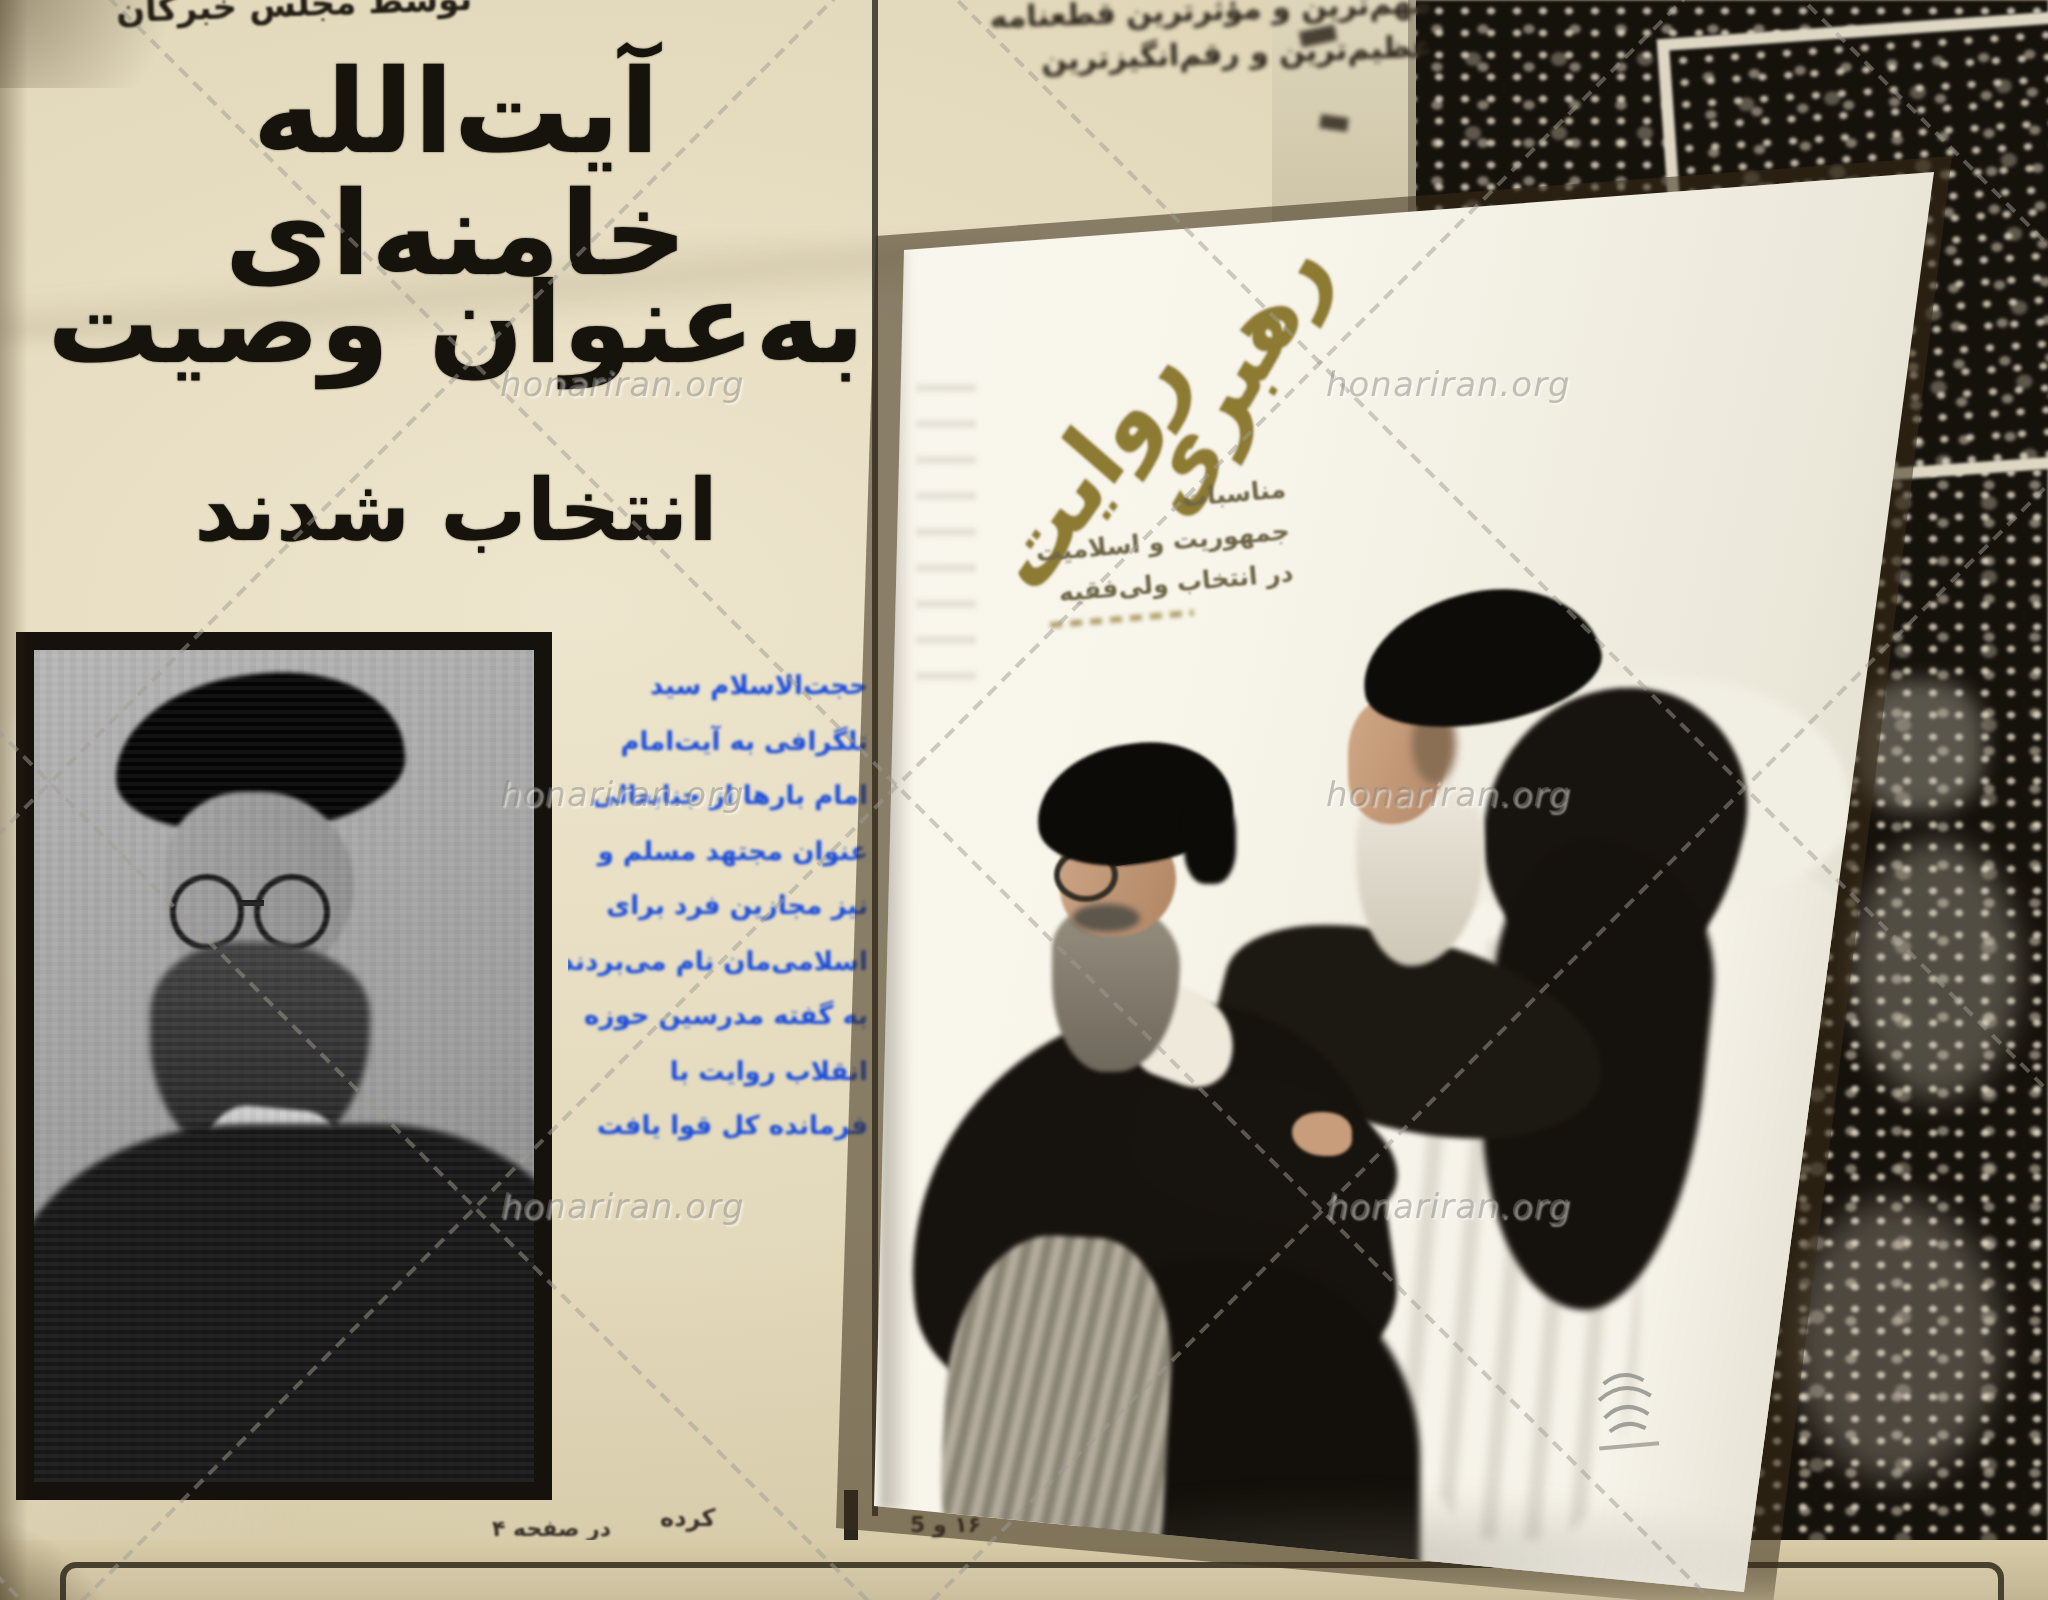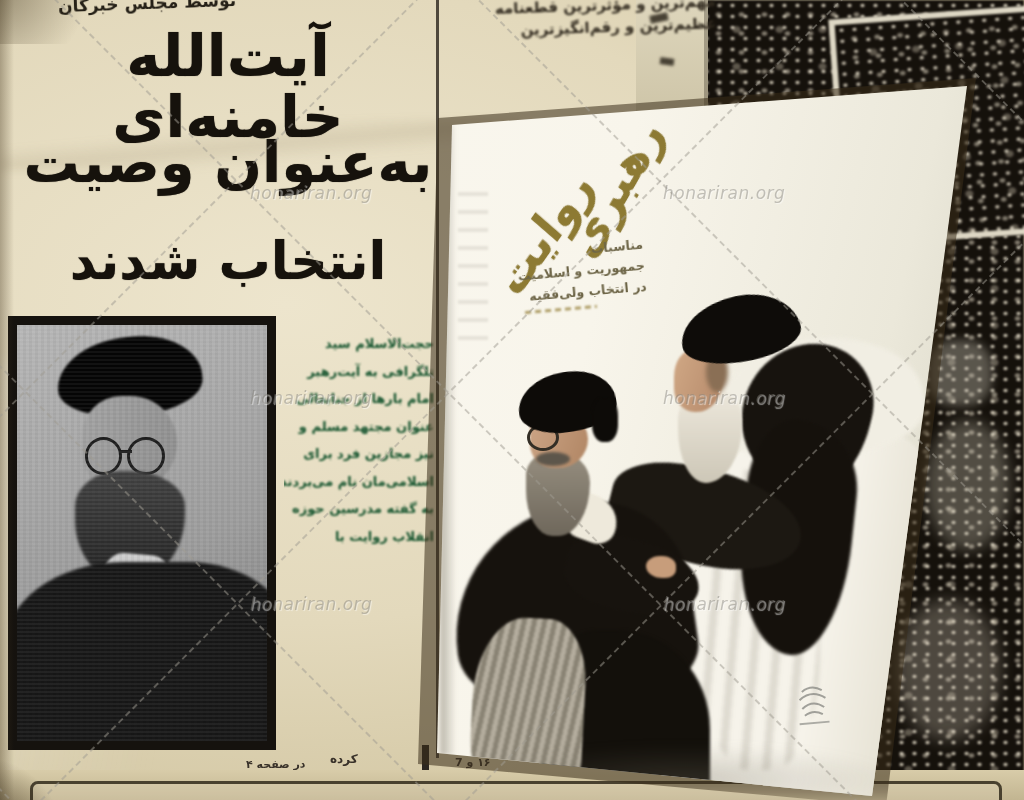--- a/index.html
+++ b/index.html
@@ -19,21 +19,21 @@
     background-image:radial-gradient(rgba(230,222,202,.8) 1.5px,transparent 2.6px),
                      radial-gradient(rgba(214,205,185,.55) 2px,transparent 3.6px),
                      radial-gradient(rgba(198,190,170,.4) 3px,transparent 5px);
     background-size:13px 11px,23px 19px,43px 37px;
     background-position:0 0,7px 5px,15px 11px;
     filter:blur(.8px) contrast(1.05);}
   .rtl{direction:rtl;unicode-bidi:isolate;}
   .headline{font-weight:bold;color:#16120c;text-align:center;filter:blur(.35px);
     text-shadow:0 0 1px rgba(20,16,8,.65);line-height:1.05;}
   .kicker{font-weight:bold;color:#241f16;filter:blur(.6px);}
-  .bodycol div{font-size:13px;font-weight:bold;color:#14532d;line-height:27.5px;
+  .bodycol div{font-size:13px;font-weight:bold;color:#1d4ed8;line-height:27.5px;
     text-align:right;filter:blur(.85px);white-space:nowrap;}
   .tinytxt{font-weight:bold;color:#39322a;filter:blur(.6px);white-space:nowrap;}
   .toprt div{font-size:15px;font-weight:bold;color:#30291e;line-height:22px;
     text-align:right;filter:blur(1.1px);white-space:nowrap;}
   .rule{background:#4f483c;}
   
   .photoframe{border:9px solid #15120e;background:#8f897b;}
   .photoin{left:0;top:0;right:0;bottom:0;overflow:hidden;
     background:linear-gradient(160deg,#b9b3a4 0%,#a19b8c 55%,#7e786a 100%);
     filter:grayscale(1) contrast(1.06);}
@@ -80,53 +80,54 @@
 
   <div class="abs toprt rtl noint" style="left:498px;top:-6px;width:218px;transform:rotate(-2deg);">
     <div>مهم‌ترین و مؤثرترین قطعنامه</div>
     <div>عظیم‌ترین و رقم‌انگیزترین</div>
   </div>
 
   <div class="abs kicker rtl noint" style="left:58px;top:-7px;font-size:17px;transform:rotate(-2deg);">توسط مجلس خبرگان</div>
 
   <div class="abs headline rtl noint" style="left:12px;top:26px;width:432px;font-size:58px;">آیت‌الله خامنه‌ای</div>
   <div class="abs headline rtl noint" style="left:12px;top:134px;width:432px;font-size:56px;">به‌عنوان وصیت</div>
-  <div class="abs headline rtl noint" style="left:12px;top:234px;width:432px;font-size:52px;text-align:center;">انتخاب شدند</div>
+  <div class="abs headline rtl noint" style="left:12px;top:234px;width:432px;font-size:43px;text-align:center;">انتخاب شدند</div>
 
   <div class="abs rule noint" style="left:436px;top:0;width:3px;height:758px;filter:blur(.3px);"></div>
   <div class="abs rule noint" style="left:422px;top:745px;width:7px;height:33px;background:#2b2620;"></div>
 
   <div class="abs photoframe noint" style="left:8px;top:316px;width:268px;height:434px;">
     <div class="abs photoin noint">
       <div class="abs noint" style="left:16%;top:3%;width:58%;height:19%;background:#0e0c0a;border-radius:52% 48% 46% 54%/62% 58% 40% 42%;transform:rotate(-6deg);filter:blur(1px);"></div>
       <div class="abs noint" style="left:26%;top:17%;width:38%;height:23%;background:linear-gradient(110deg,#aaa190,#968c7a);border-radius:46% 54% 56% 44%;filter:blur(1px);"></div>
       <div class="abs noint" style="left:27%;top:27%;width:15%;height:9%;border:3px solid #262219;border-radius:50%;filter:blur(.5px);"></div>
       <div class="abs noint" style="left:44%;top:27%;width:15%;height:9%;border:3px solid #262219;border-radius:50%;filter:blur(.5px);"></div>
       <div class="abs noint" style="left:41%;top:30%;width:5%;height:3px;background:#262219;"></div>
       <div class="abs noint" style="left:23%;top:35%;width:44%;height:27%;background:linear-gradient(#4a453c,#2d2923);border-radius:45% 55% 58% 52%/35% 35% 68% 62%;filter:blur(1.5px);"></div>
       <div class="abs noint" style="left:33%;top:55%;width:28%;height:21%;background:#cfc9b8;transform:rotate(5deg);border-radius:30% 30% 50% 50%;filter:blur(1px);"></div>
       <div class="abs noint" style="left:-6%;top:57%;width:116%;height:52%;background:#211d17;border-radius:42% 36% 0 0;filter:blur(1.5px);"></div>
       <div class="abs grain noint"></div>
     </div>
   </div>
 
   <div class="abs bodycol rtl noint" style="left:284px;top:330px;width:150px;height:415px;overflow:hidden;">
       <div>حجت‌الاسلام سید</div>
-      <div>تلگرافی به آیت‌رهبر</div>
+      <div>تلگرافی به آیت‌امام</div>
       <div>امام بارها از جنابعالی</div>
       <div>عنوان مجتهد مسلم و</div>
       <div>نیز مجازین فرد برای</div>
       <div>اسلامی‌مان نام می‌بردند</div>
       <div>به گفته مدرسین حوزه</div>
       <div>انقلاب روایت با</div>
+      <div>فرمانده کل قوا یافت</div>
     </div>
 
   <div class="abs tinytxt rtl noint" style="left:246px;top:758px;font-size:11px;">در صفحه ۴</div>
   <div class="abs tinytxt rtl noint" style="left:330px;top:752px;font-size:12px;">کرده</div>
-  <div class="abs tinytxt rtl noint" style="left:455px;top:756px;font-size:11px;">۱۶ و 7</div>
+  <div class="abs tinytxt rtl noint" style="left:455px;top:756px;font-size:11px;">۱۶ و 5</div>
 
   <div class="abs noint" style="left:0;top:770px;width:1024px;height:30px;background:linear-gradient(#d8cca9,#c2b591);"></div>
   <div class="abs noint" style="left:30px;top:781px;width:972px;height:50px;border:3px solid #49412f;border-radius:8px;background:rgba(240,232,208,.2);"></div>
 
   <div class="abs noint" style="left:0;top:0;width:14px;height:800px;background:linear-gradient(90deg,rgba(72,58,34,.38),transparent);"></div>
   <div class="abs noint" style="left:-20px;top:750px;width:100px;height:90px;background:radial-gradient(circle at 0% 100%,rgba(40,30,16,.75),transparent 62%);"></div>
   <div class="abs noint" style="left:-10px;top:-16px;width:140px;height:60px;background:radial-gradient(circle at 0% 0%,rgba(62,50,28,.5),transparent 65%);"></div>
 
   <div class="abs bookshadow noint"></div>
 

